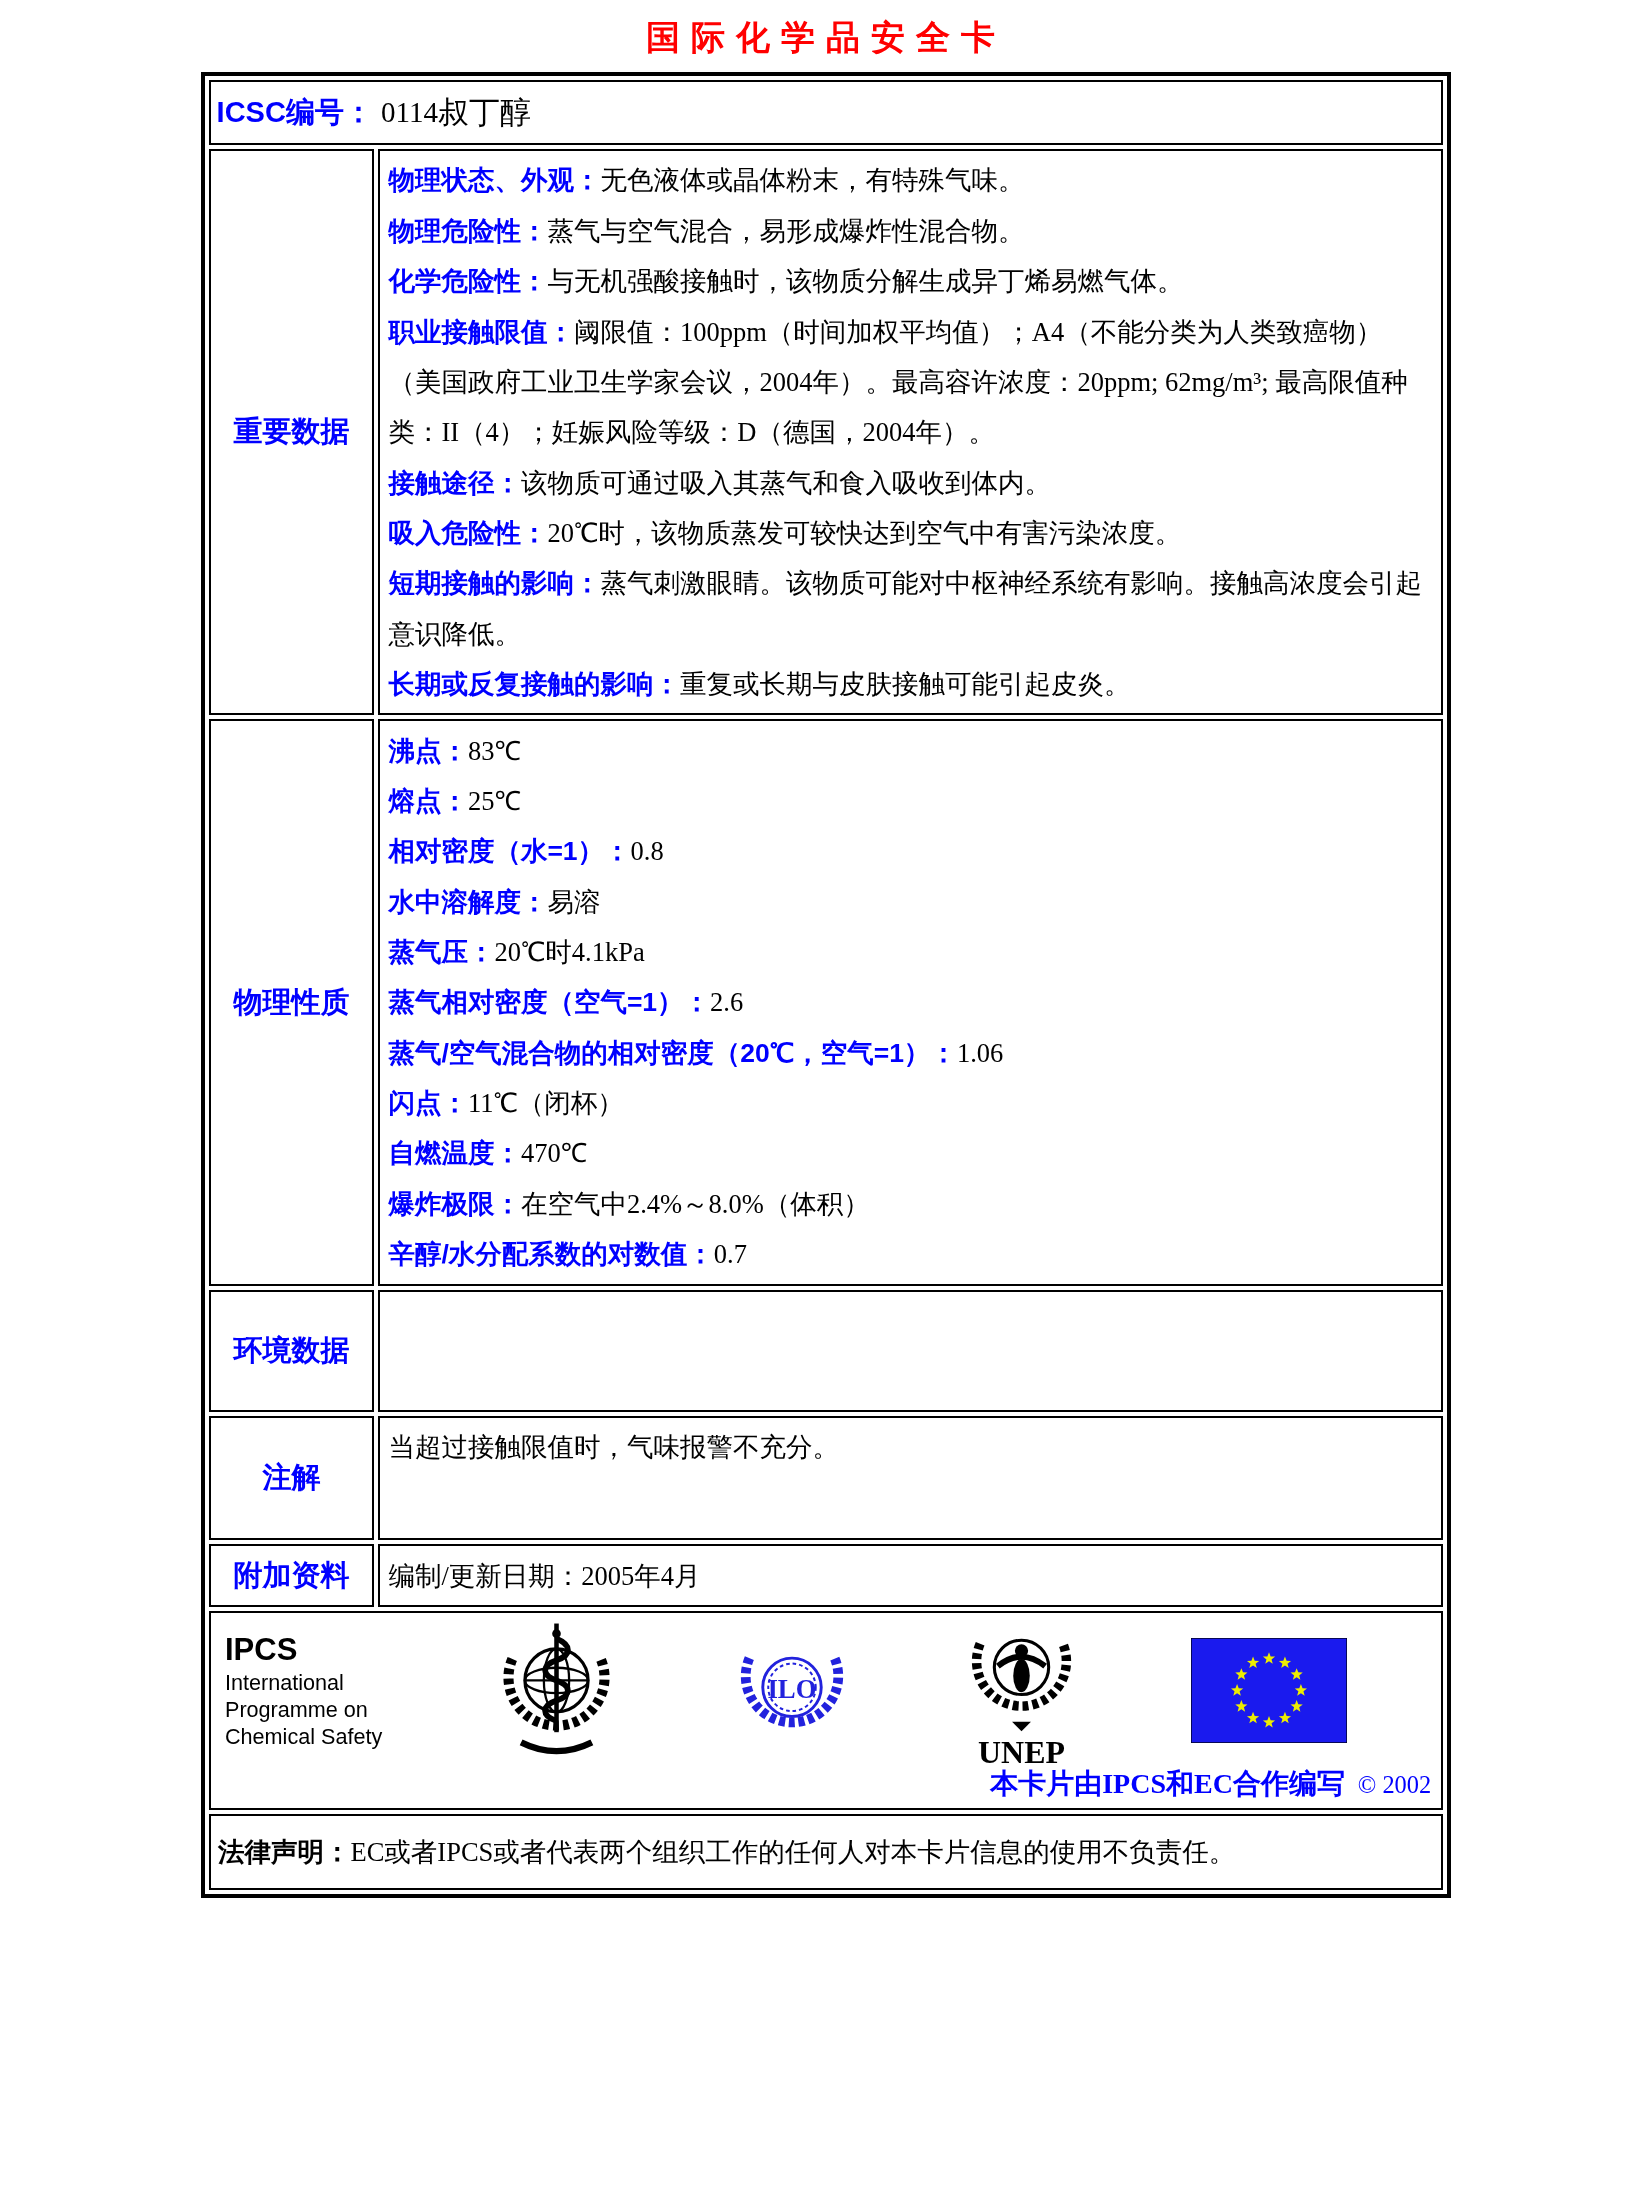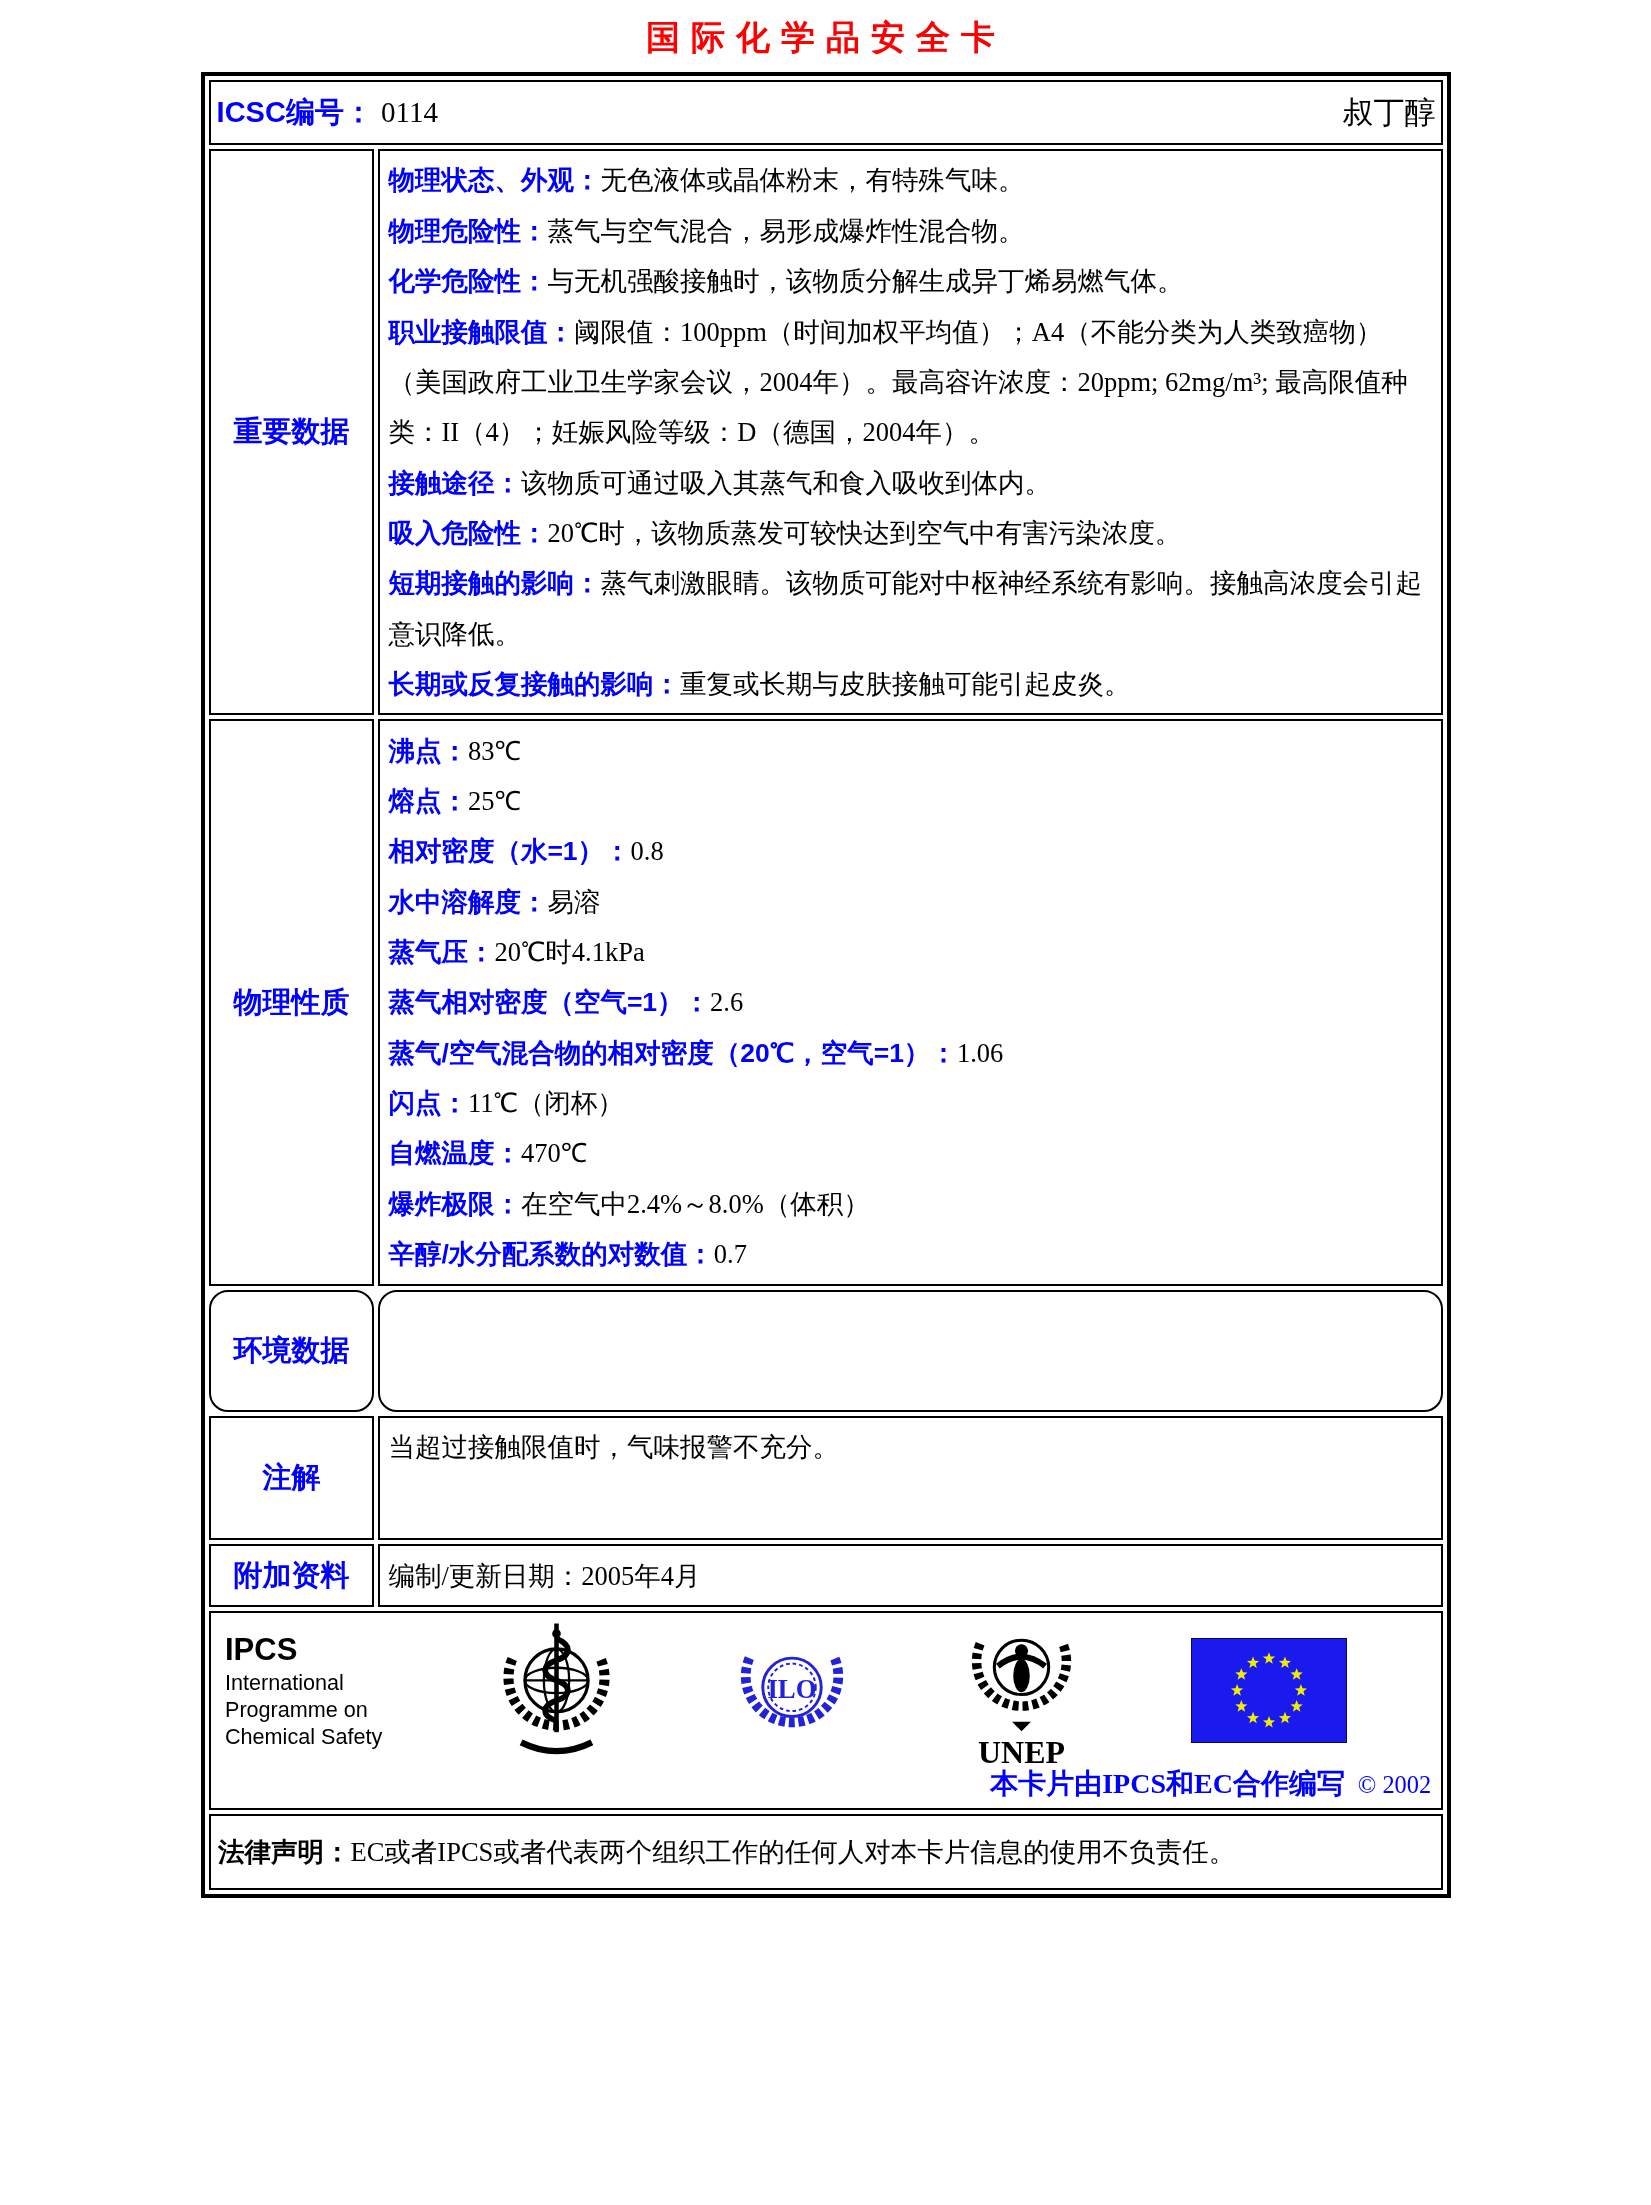--- a/index.html
+++ b/index.html
@@ -35,28 +35,28 @@
   }
   td.sec-content{
     font-size:26.5px;
     line-height:1.9;
     padding:4.2px 8.4px;
     font-family:"Liberation Serif",serif;
   }
   .lbl{color:#0000ff;font-weight:bold;font-family:"Liberation Sans",sans-serif;}
   .val{color:#000;font-family:"Liberation Serif",serif;}
   .hdr-cell{
-    display:flex;justify-content:space-between;align-items:center;
+    display:flex;justify-content:flex-start;align-items:center;
     font-size:29px;padding:7px 5.6px;
   }
   .hdr-left .lbl{font-size:29px;}
   .hdr-left .val{font-size:29px;}
   .chem-name{font-size:31px;font-family:"Liberation Serif",serif;}
   td.r1{height:61px;vertical-align:middle;padding:0;}
-  td.r4{height:110px;border-radius:19px;}
+  td.r4{height:110px;}
   td.r5{height:112px;}
   td.r6{height:35px;}
   td.logos-cell{height:174px;padding:5.6px 9.8px;vertical-align:middle;}
   td.legal-cell{height:63px;vertical-align:middle;font-size:26.5px;padding:4.2px 7px;margin-top:30px;}
   .legal-lbl{color:#000;font-weight:bold;font-family:"Liberation Sans",sans-serif;}
   .logos-flex{
     display:flex;align-items:center;justify-content:space-between;
     padding:2.8px 84px 0 4.2px;height:139px;
   }
   .ipcs-block{line-height:1.25;}

